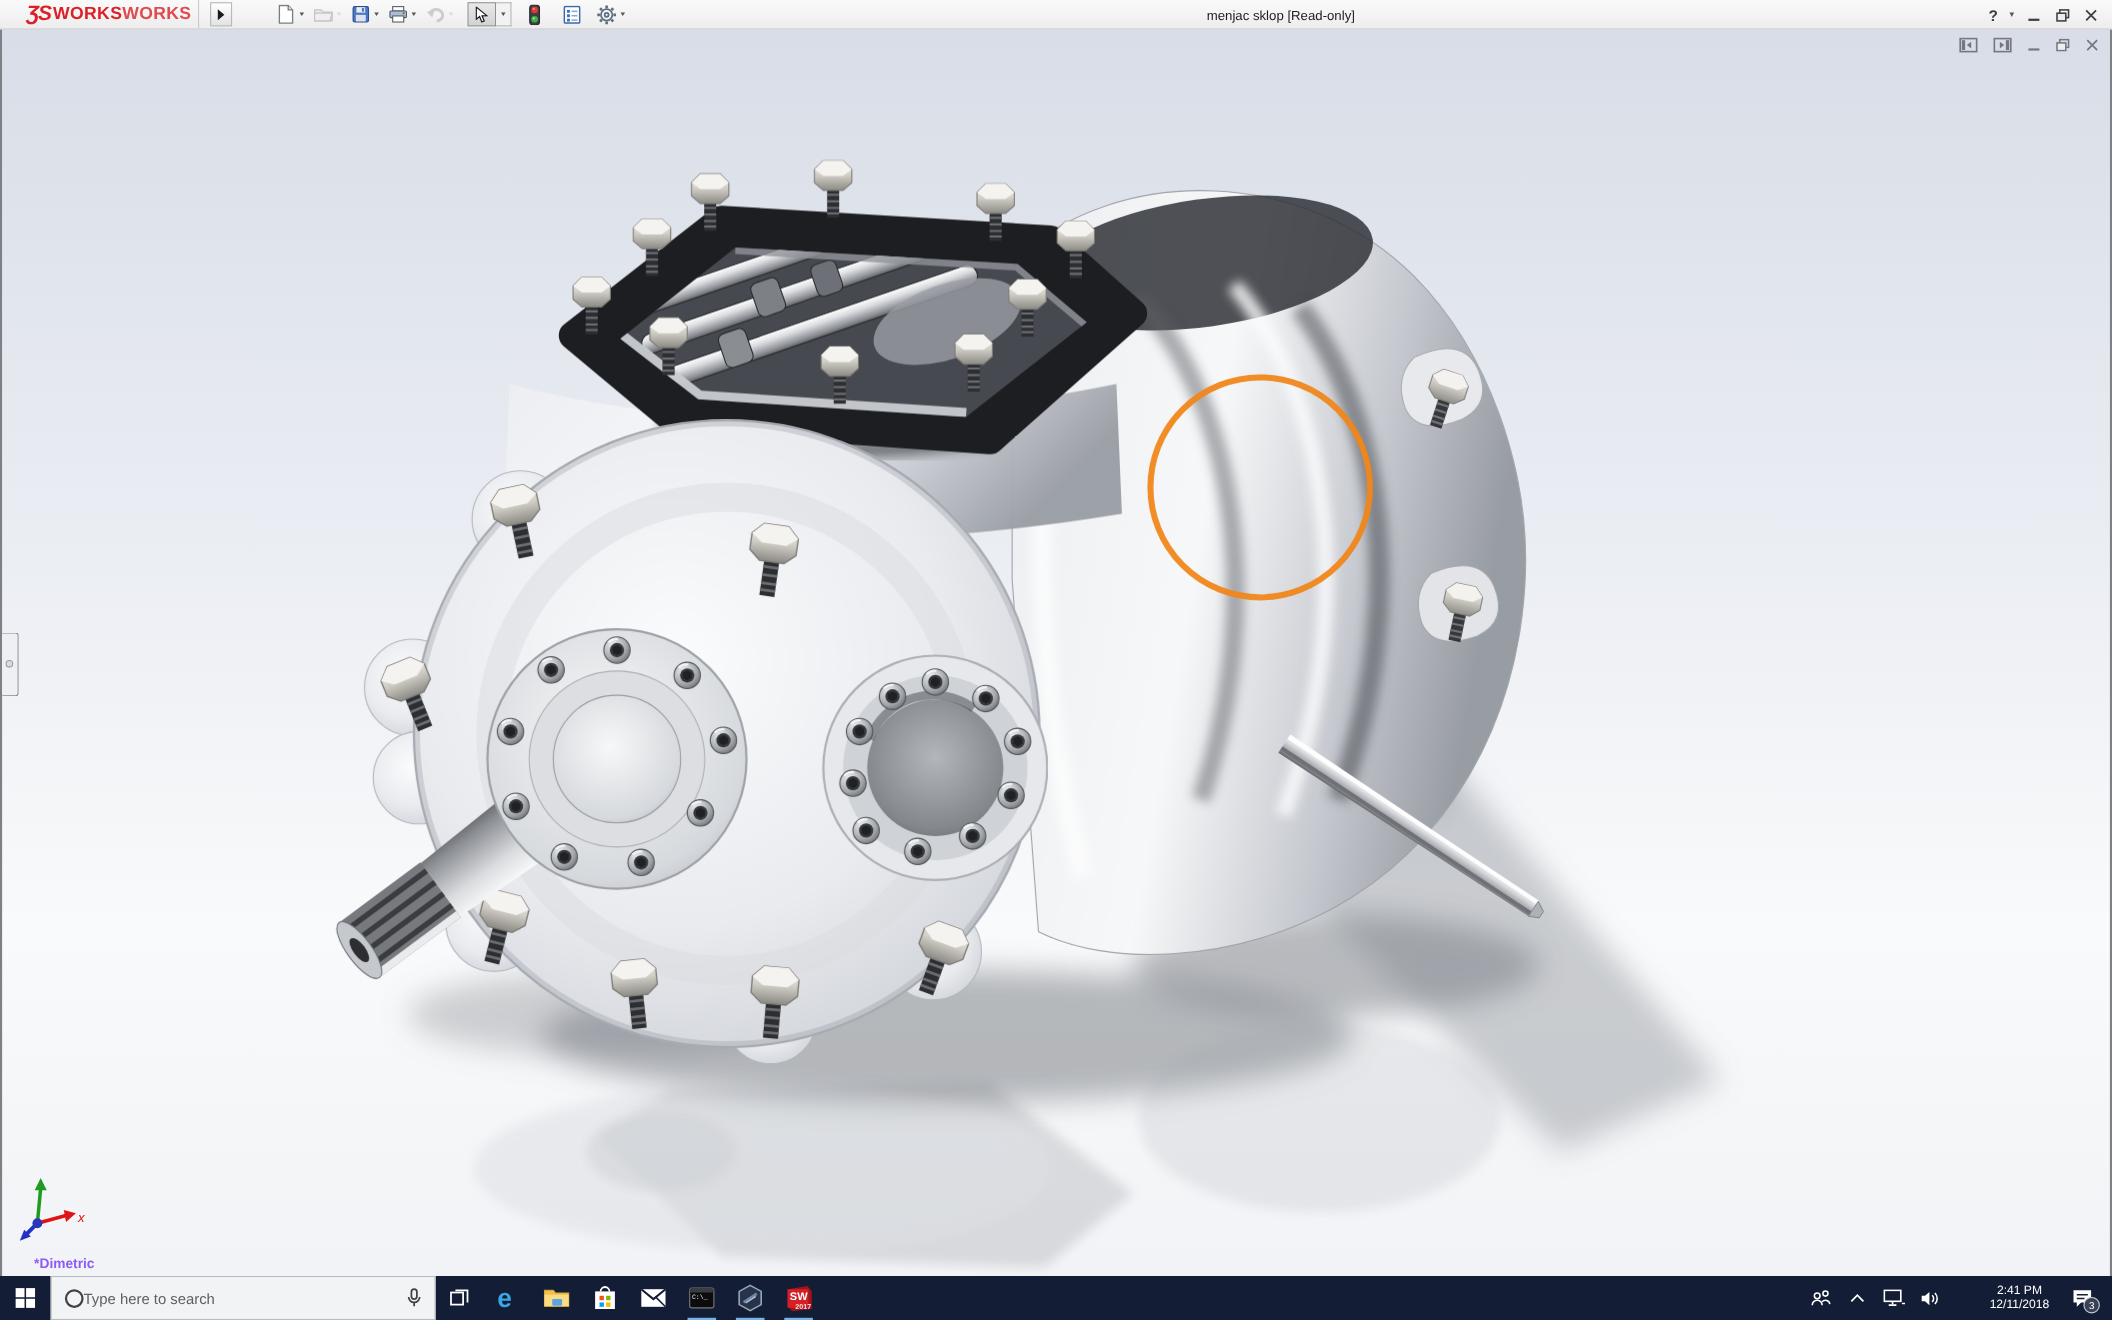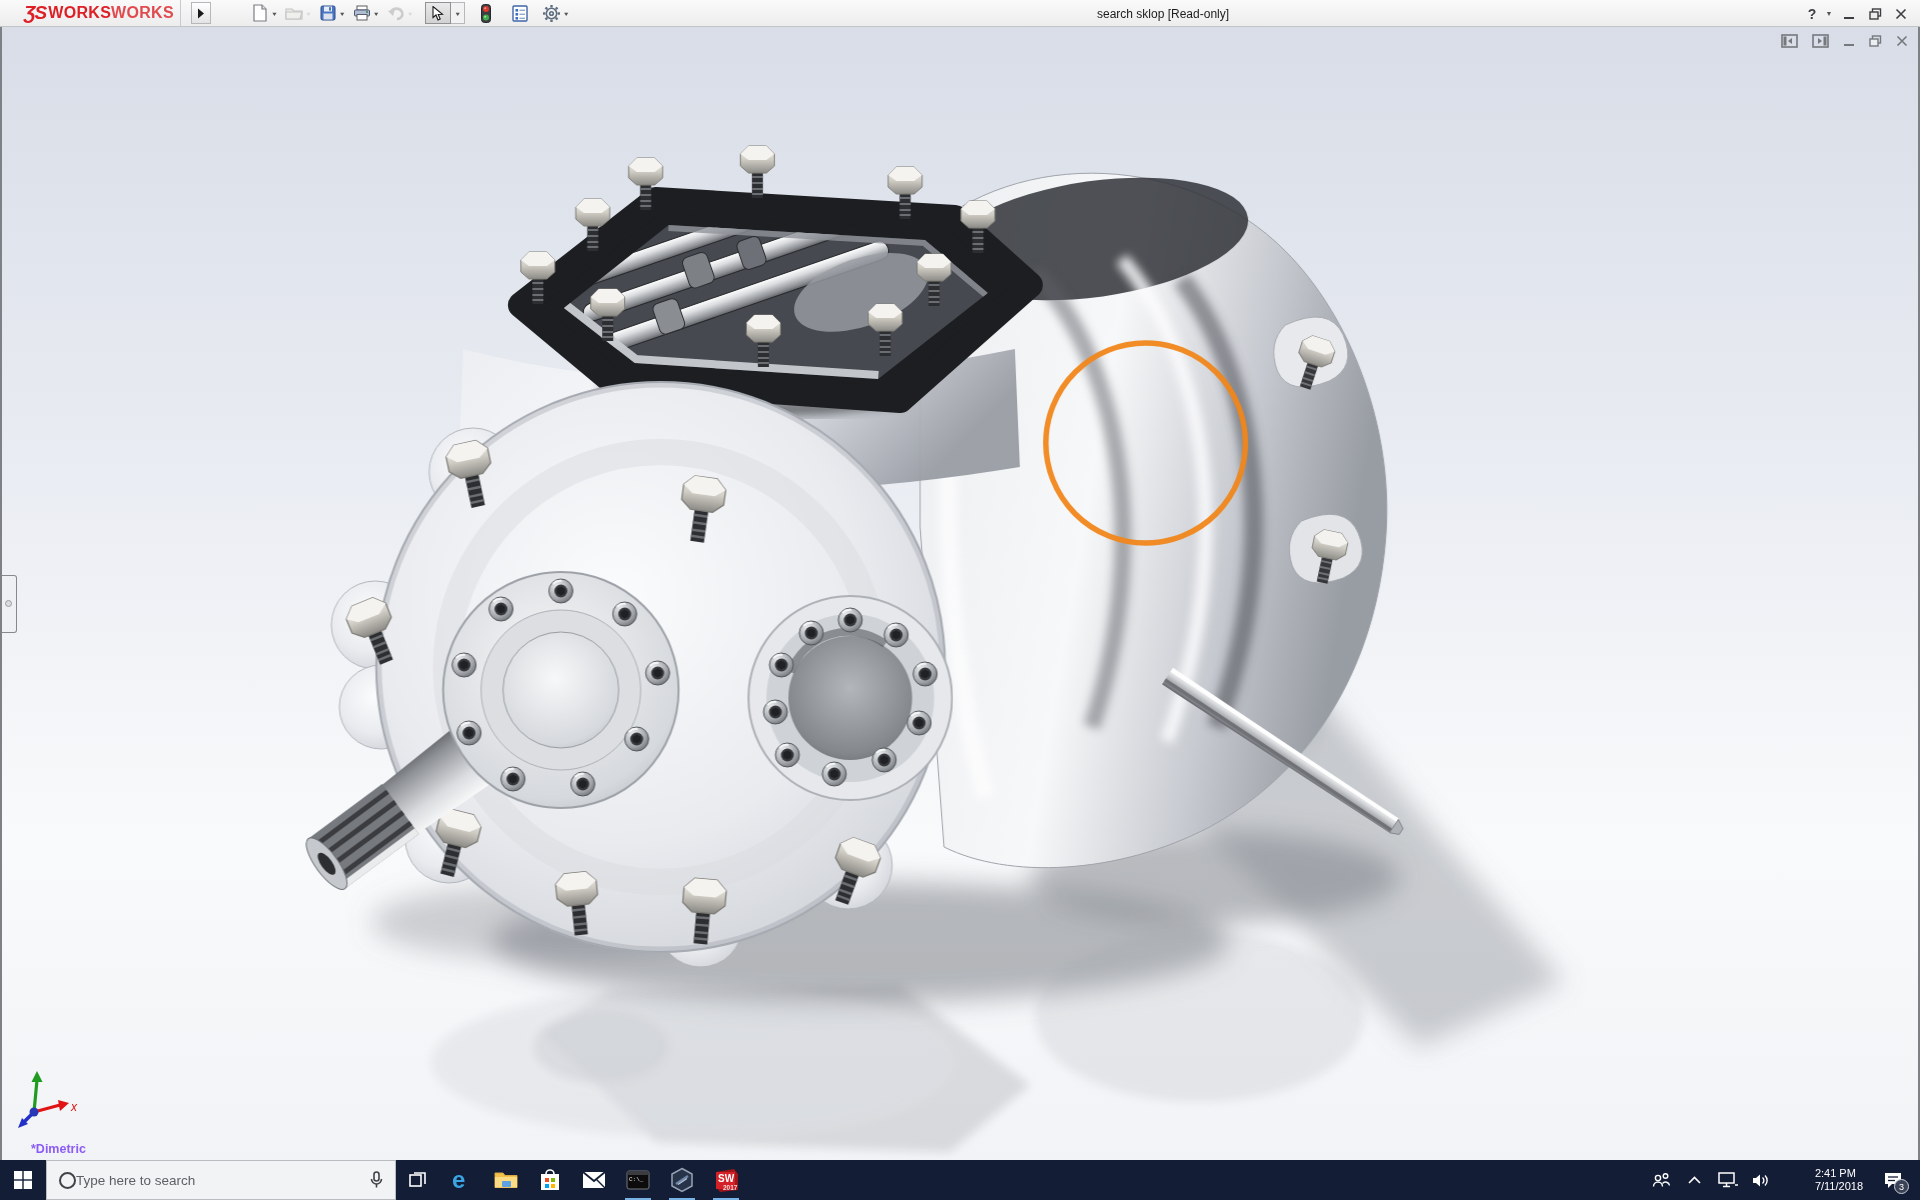--- a/index.html
+++ b/index.html
@@ -43,21 +43,21 @@
   .taskbar { height:40px; background:#141d36; display:flex; align-items:stretch; color:#fff; }
   .start { width:46px; display:grid; place-items:center; cursor:pointer; }
   .searchbox { width:350px; background:#f2f3f4; border:1px solid #b9bcc1; display:flex; align-items:center; padding:0 12px; }
   .cortana-ring { width:17px; height:17px; border:2.6px solid #3f4348; border-radius:50%; flex:none; }
   .searchbox input { flex:1; border:none; outline:none; background:transparent; font-size:13.5px; color:#505356; font-family:"Liberation Sans", sans-serif; }
   .searchbox input::placeholder { color:#5c5f63; opacity:1; }
   .tb-slot { width:44px; display:grid; place-items:center; position:relative; cursor:pointer; }
   .run-line { position:absolute; bottom:0; left:9px; width:26px; height:2.5px; background:#79b3e6; }
   .tray { margin-left:auto; display:flex; align-items:center; gap:7px; padding-right:10px; }
   .tray-ic { width:26px; height:40px; display:grid; place-items:center; cursor:pointer; }
-  .clock { font-size:11px; line-height:13px; padding:0 6px; cursor:default;margin-left:28px; }
+  .clock { text-align:center; font-size:11px; line-height:13px; padding:0 6px; cursor:default;margin-left:28px; }
   .notif { position:relative; width:34px; height:40px; display:grid; place-items:center; cursor:pointer; }
   .badge { position:absolute; right:1px; bottom:6px; width:15px; height:15px; border-radius:50%; background:#3a4356; border:1.5px solid #c8cdd6; color:#fff; font-size:9px; display:grid; place-items:center; }
 </style>
 </head>
 <body>
 
 <header class="titlebar">
   <div class="brand">
     <span class="brand-mark">ƷS</span>
     <span class="brand-bold">WORKS</span>
@@ -170,21 +170,21 @@
                 <line x1="3.5" y1="15.5" x2="5.2" y2="13.8"></line>
                 <line x1="13.8" y1="5.2" x2="15.5" y2="3.5"></line>
               </g>
             </g>
           </svg>
       </span>
         <span class="caret">▼</span>
     </div>
   </div>
 
-  <div class="doc-title">search sklop [Read-only]</div>
+  <div class="doc-title">menjac sklop [Read-only]</div>
 
   <div class="win-controls">
     <span class="wc help">?</span>
     <span class="wc help-caret">▼</span>
     <span class="wc">
       <svg width="12" height="12" viewBox="0 0 12 12">
           <rect x="1" y="9" width="10" height="2" fill="#3c3e41"></rect>
         </svg>
     </span>
     <span class="wc">
@@ -592,21 +592,21 @@
     </span>
     <span class="tray-ic">
       <svg width="18" height="15" viewBox="0 0 18 15">
           <polygon points="1,5 4,5 8,1.5 8,13.5 4,10 1,10" fill="#ffffff"></polygon>
           <path d="M10.5,4.5 a4 4 0 0 1 0,6" fill="none" stroke="#ffffff" stroke-width="1.4"></path>
           <path d="M13,2.5 a7 7 0 0 1 0,10" fill="none" stroke="#ffffff" stroke-width="1.4"></path>
         </svg>
     </span>
     <div class="clock">
       <div>2:41 PM</div>
-      <div>7/11/2018</div>
+      <div>12/11/2018</div>
     </div>
     <div class="notif">
       <svg width="20" height="18" viewBox="0 0 20 18">
         <path d="M2,2 h16 v11 h-9 l-4,4 v-4 h-3 z" fill="#ffffff"></path>
         <line x1="5" y1="6" x2="15" y2="6" stroke="#141d36" stroke-width="1.3"></line>
         <line x1="5" y1="9.5" x2="12" y2="9.5" stroke="#141d36" stroke-width="1.3"></line>
       </svg>
       <span class="badge">3</span>
     </div>
   </div>

